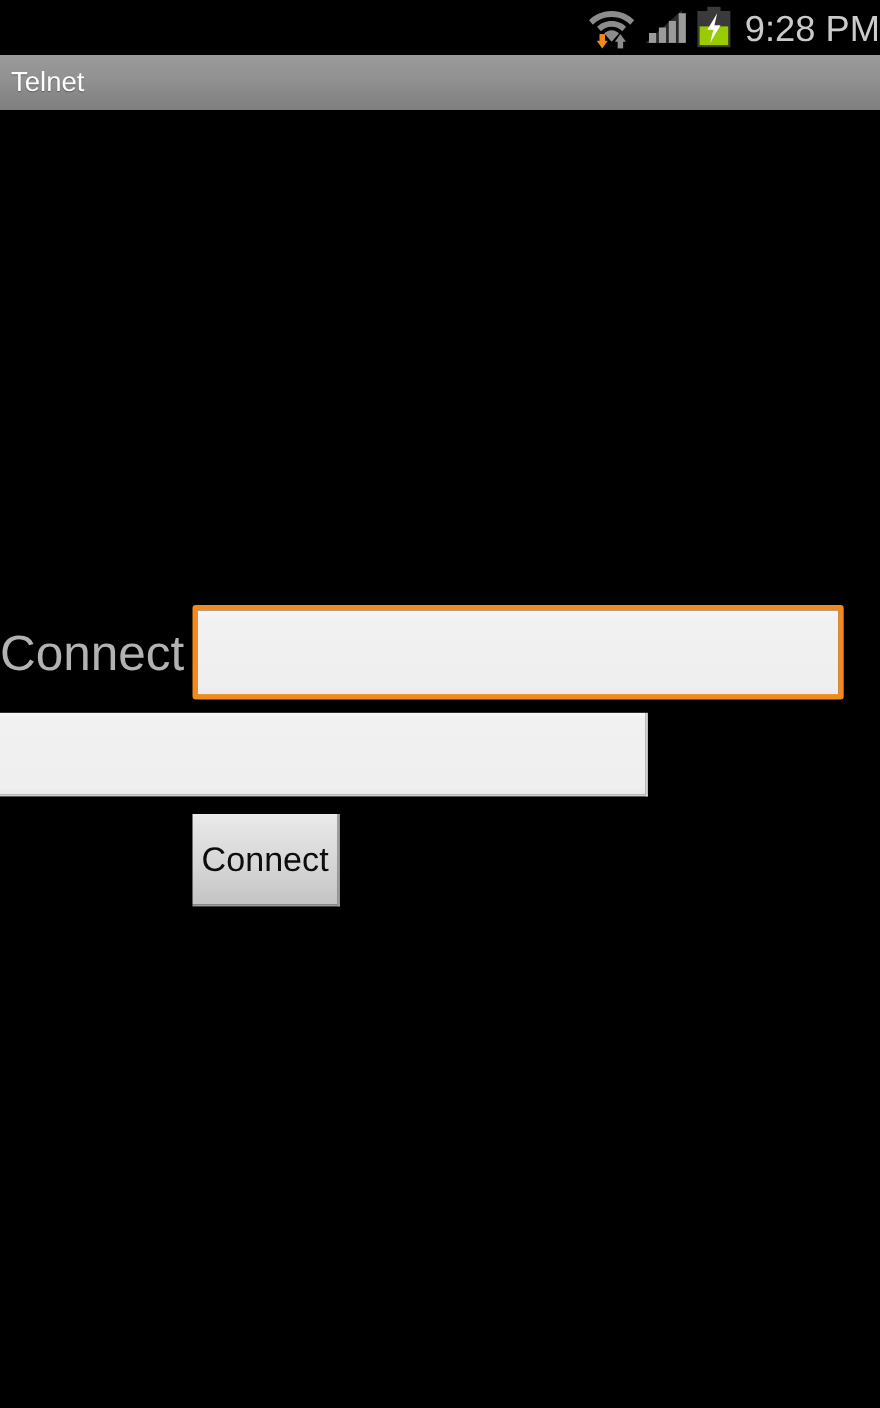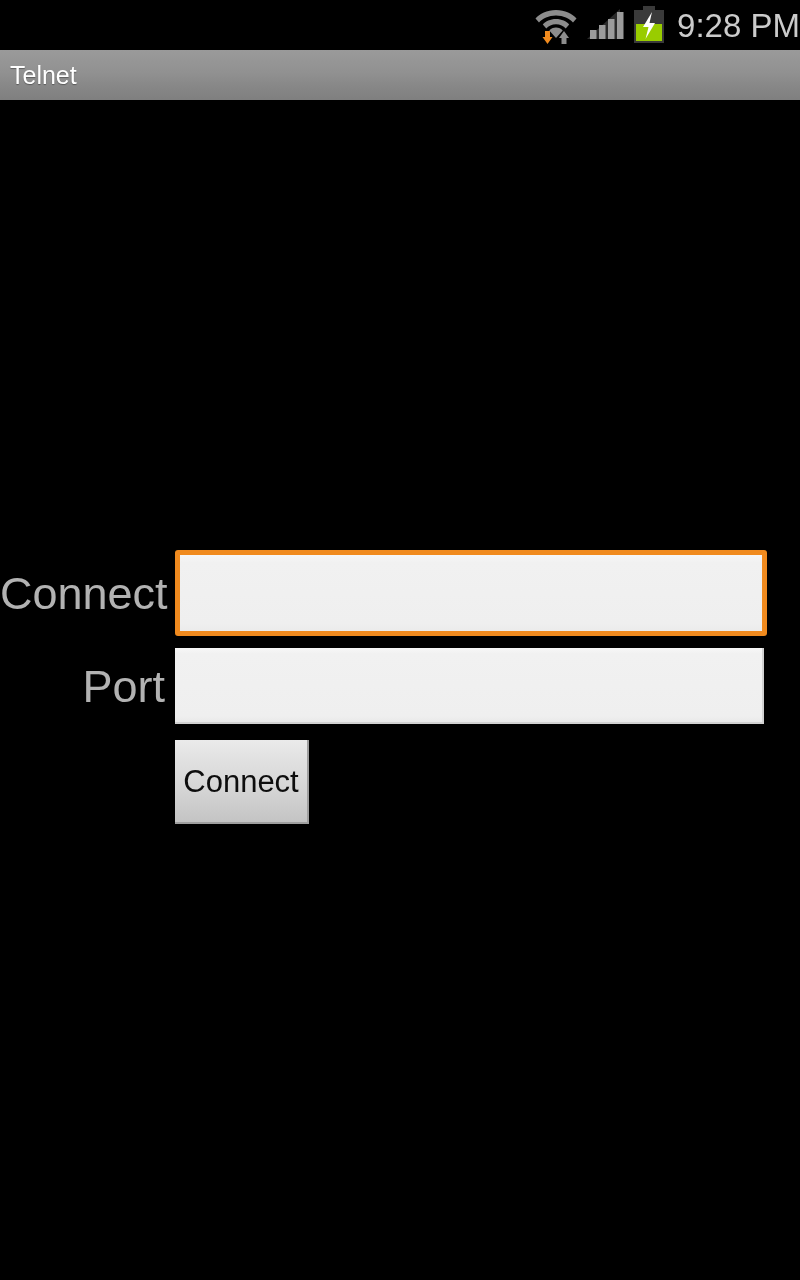--- a/index.html
+++ b/index.html
@@ -224,21 +224,20 @@
 <div id="form-area">
 
   <div class="form-row" id="row-server">
     <span class="row-label">Connect</span>
     <div id="server-field-wrap">
       <input id="server-field" class="text-field" type="text" value="" style="">
     </div>
   </div>
 
   <div class="form-row" id="row-port">
-    <span class="row-label">Port</span>
     <div id="port-field-wrap">
       <input id="port-field" class="text-field" type="text" value="" style="">
     </div>
   </div>
 
   <div class="form-row" id="row-connect">
     <span id="connect-spacer"></span>
     <button id="connect-button">Connect</button>
   </div>
 

